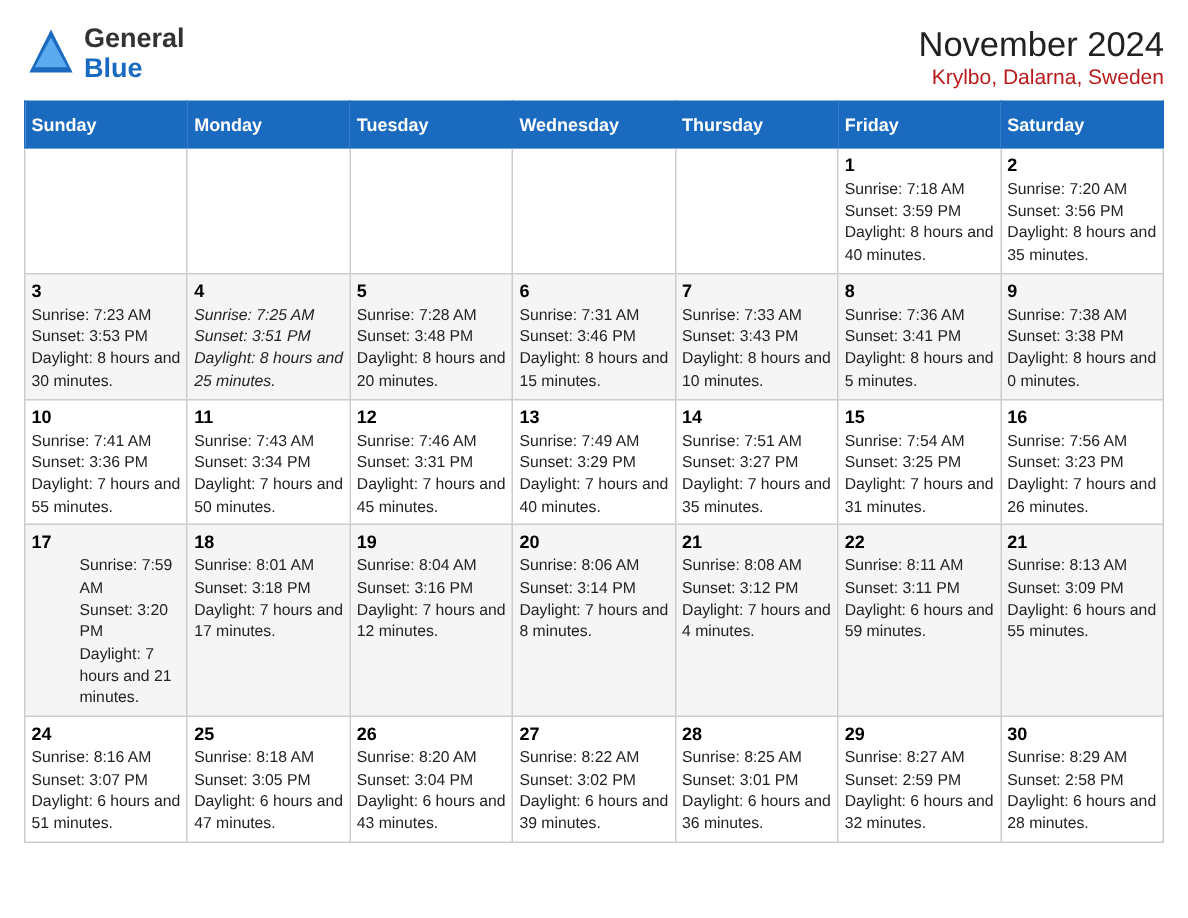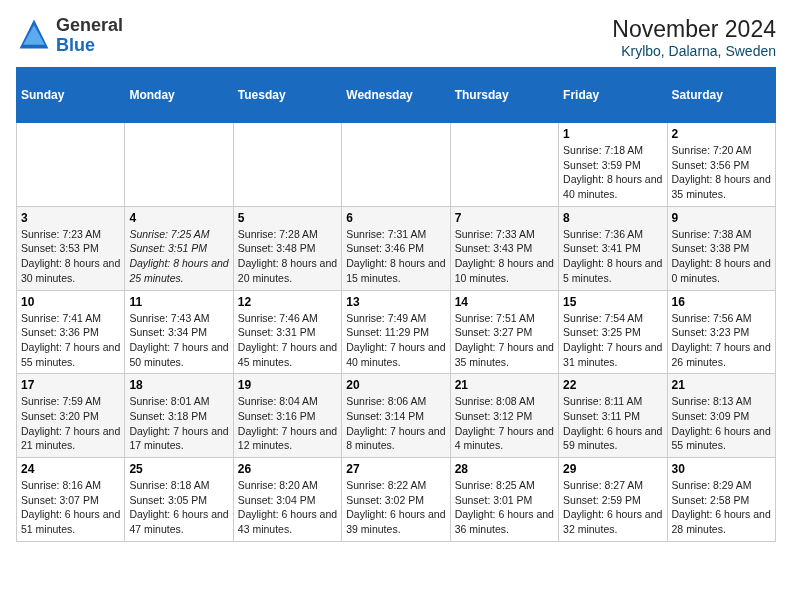--- a/index.html
+++ b/index.html
@@ -34,31 +34,31 @@
     .title-area {
       text-align: right;
     }
     .month-title {
       font-size: 23px;
       font-weight: normal;
       color: #222;
     }
     .location {
       font-size: 14px;
-      color: #0c4a6e;
+      color: #b91c1c;
     }
     .calendar {
       width: 100%;
       border-collapse: collapse;
       font-size: 11px;
     }
     .calendar th {
       background: #1a6abf;
       color: #fff;
-      padding: 20px 4px;
+      padding: 8px 4px;
       text-align: left;
       font-size: 12px;
       font-weight: bold;
       border: 1px solid #1a6abf;
     }
     .calendar td {
       border: 1px solid #ccc;
       vertical-align: top;
       padding: 4px;
       width: 108px;
@@ -197,21 +197,21 @@
         </td>
         <td>
           <span class="day-num">12</span>
           <div class="day-info" style="white-space: pre-line;">Sunrise: 7:46 AM
 Sunset: 3:31 PM
 Daylight: 7 hours and 45 minutes.</div>
         </td>
         <td>
           <span class="day-num">13</span>
           <div class="day-info" style="white-space: pre-line;">Sunrise: 7:49 AM
-Sunset: 11:29 PM
+Sunset: 3:29 PM
 Daylight: 7 hours and 40 minutes.</div>
         </td>
         <td>
           <span class="day-num">14</span>
           <div class="day-info" style="white-space: pre-line;">Sunrise: 7:51 AM
 Sunset: 3:27 PM
 Daylight: 7 hours and 35 minutes.</div>
         </td>
         <td>
           <span class="day-num">15</span>
@@ -222,21 +222,21 @@
         <td>
           <span class="day-num">16</span>
           <div class="day-info" style="white-space: pre-line;">Sunrise: 7:56 AM
 Sunset: 3:23 PM
 Daylight: 7 hours and 26 minutes.</div>
         </td>
       </tr>
       <tr>
         <td>
           <span class="day-num">17</span>
-          <div class="day-info" style="white-space: pre-line;">Sunrise: 7:59 AM
+          <div class="day-info" style="white-space: pre-line; margin-left: 32px;">Sunrise: 7:59 AM
 Sunset: 3:20 PM
 Daylight: 7 hours and 21 minutes.</div>
         </td>
         <td>
           <span class="day-num">18</span>
           <div class="day-info" style="white-space: pre-line;">Sunrise: 8:01 AM
 Sunset: 3:18 PM
 Daylight: 7 hours and 17 minutes.</div>
         </td>
         <td>

